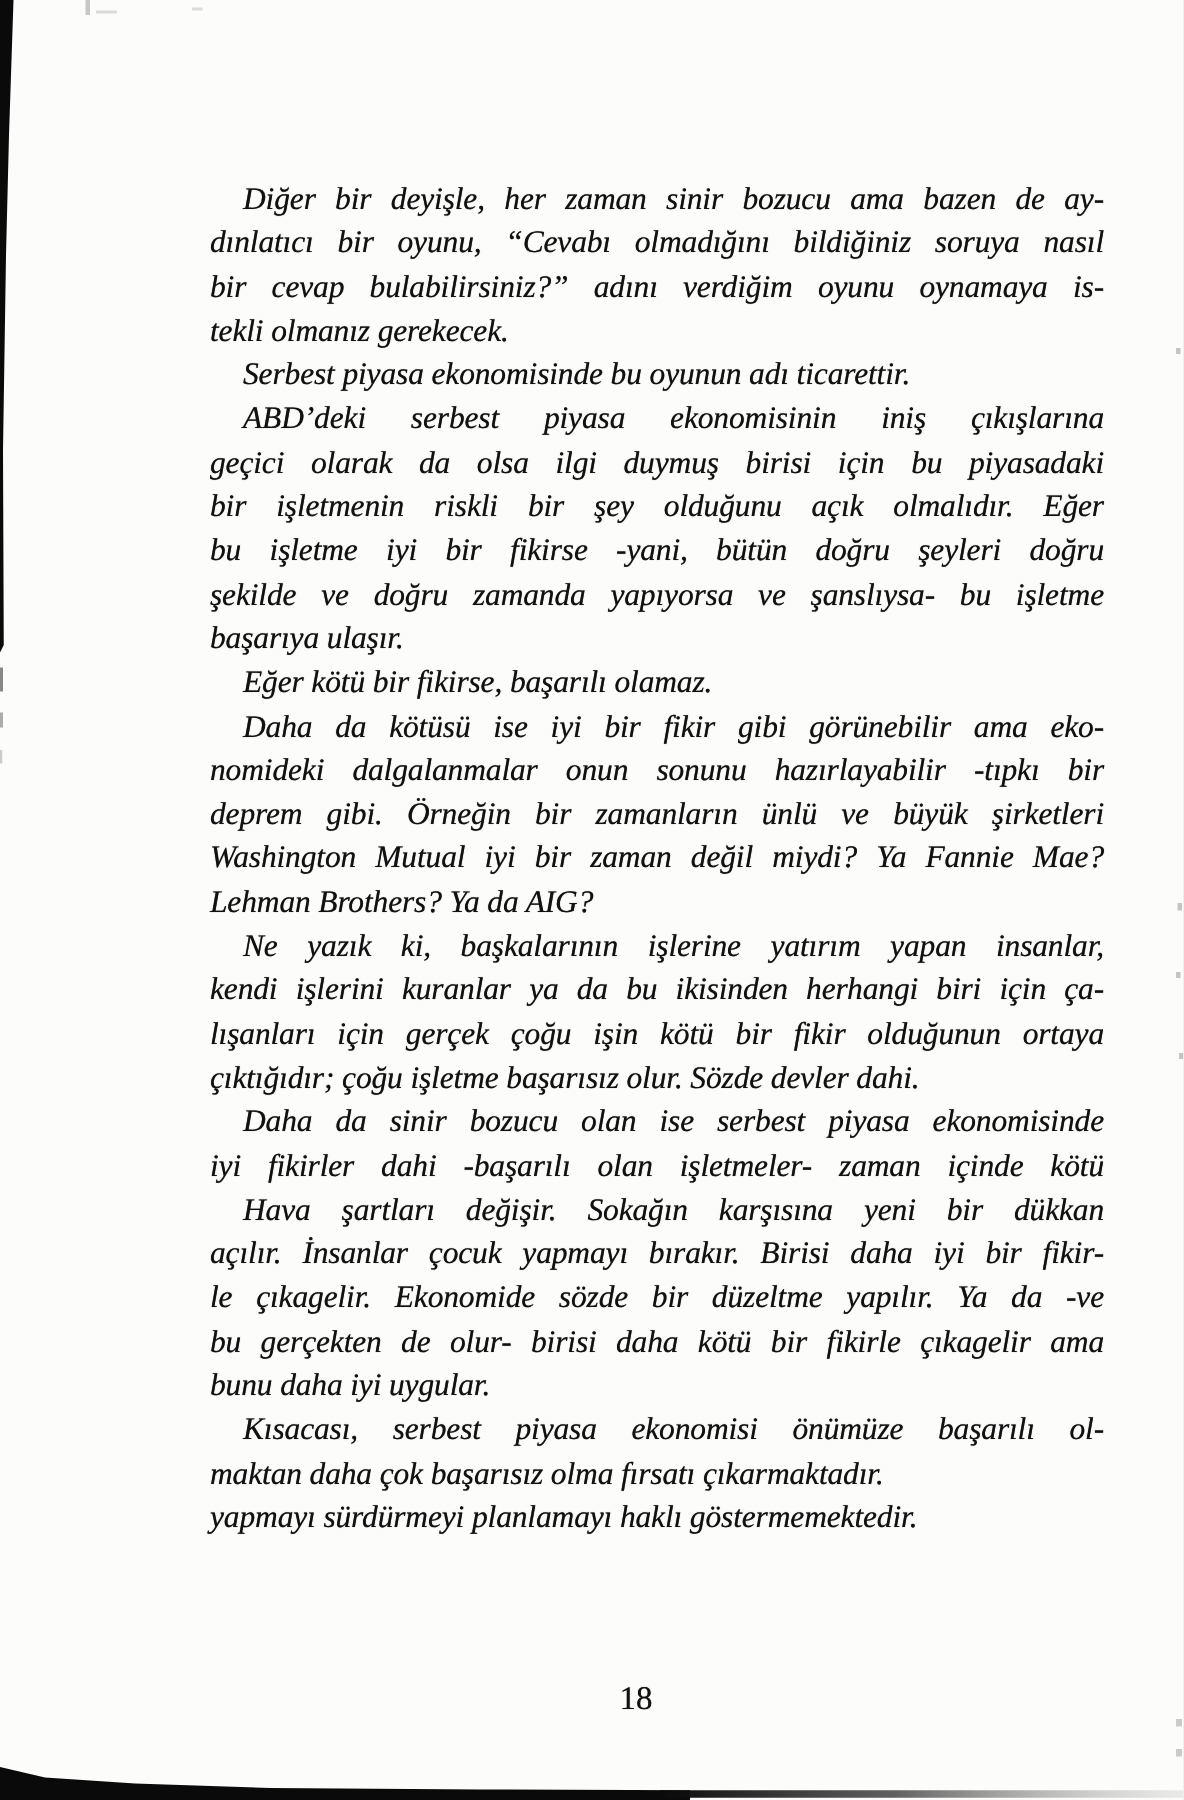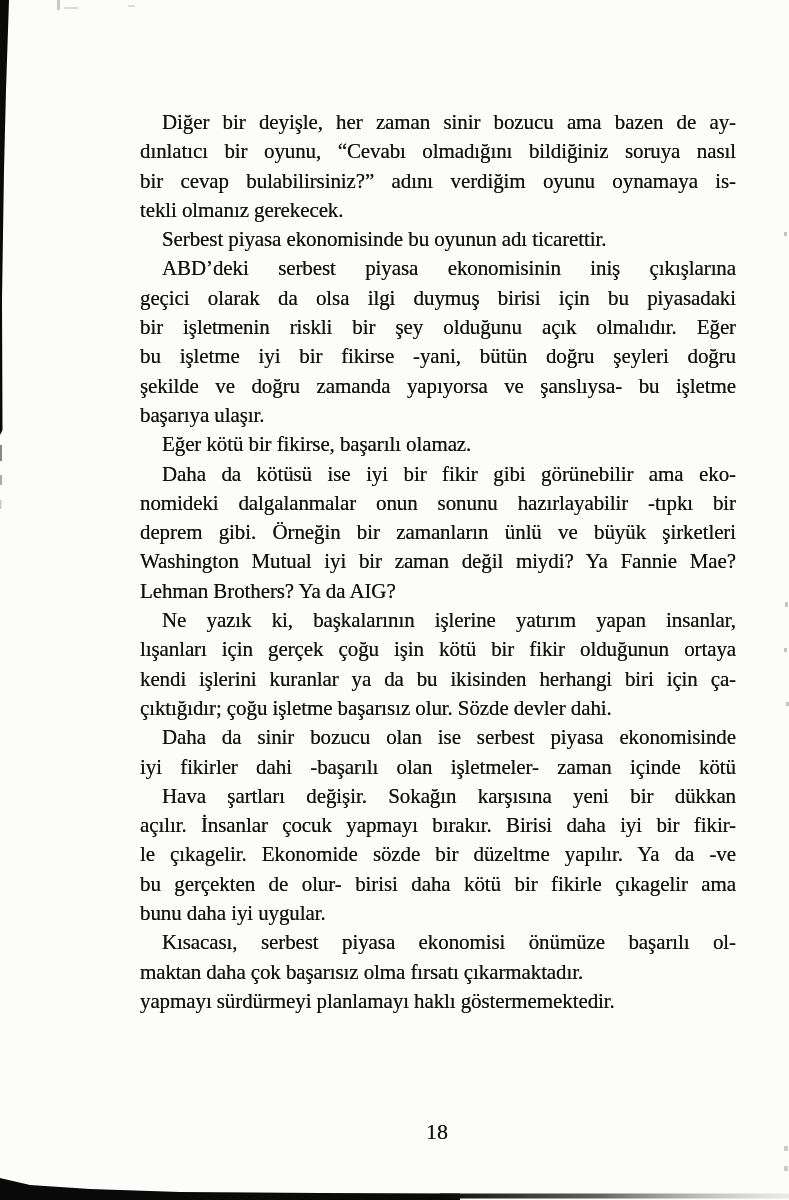--- a/index.html
+++ b/index.html
@@ -12,38 +12,39 @@
     width: 789px;
     height: 1200px;
     background: #fcfcfb;
     overflow: hidden;
     font-family: "Liberation Serif", "DejaVu Serif", serif;
     color: #111111;
   }
   .text-col {
     position: absolute;
     left: 140px;
-    top: 108px;
+    top: 118px;
     width: 596px;
+    font-style: italic;
   }
   .para { margin: 0; padding: 0; }
   .line {
     font-size: 21px;
     line-height: 29.3px;
     letter-spacing: -0.1px;
     text-align: justify;
     text-align-last: justify;
     white-space: normal;
     text-shadow: 0 0 0.5px rgba(10,10,10,0.75);
   }
   .line.first { text-indent: 22px; }
   .line.last  { text-align-last: left; }
   .page-number {
     position: absolute;
-    left: 139px;
+    left: 126px;
     top: 1119px;
     width: 596px;
     text-align: center;
     font-size: 22px;
     text-shadow: 0 0 0.5px rgba(10,10,10,0.75);
   }
   .edge-left {
     position: absolute;
     left: 0; top: 0;
   }
@@ -102,22 +103,22 @@
     <div class="para">
       <div class="line first">Daha da kötüsü ise iyi bir fikir gibi görünebilir ama eko-</div>
       <div class="line">nomideki dalgalanmalar onun sonunu hazırlayabilir -tıpkı bir</div>
       <div class="line">deprem gibi. Örneğin bir zamanların ünlü ve büyük şirketleri</div>
       <div class="line">Washington Mutual iyi bir zaman değil miydi? Ya Fannie Mae?</div>
       <div class="line last">Lehman Brothers? Ya da AIG?</div>
     </div>
 
     <div class="para">
       <div class="line first">Ne yazık ki, başkalarının işlerine yatırım yapan insanlar,</div>
+      <div class="line">kendi işlerini kuranlar ya da bu ikisinden herhangi biri için ça-</div>
       <div class="line">lışanları için gerçek çoğu işin kötü bir fikir olduğunun ortaya</div>
-      <div class="line">kendi işlerini kuranlar ya da bu ikisinden herhangi biri için ça-</div>
       <div class="line last">çıktığıdır; çoğu işletme başarısız olur. Sözde devler dahi.</div>
     </div>
 
     <div class="para">
       <div class="line first">Daha da sinir bozucu olan ise serbest piyasa ekonomisinde</div>
       <div class="line">iyi fikirler dahi -başarılı olan işletmeler- zaman içinde kötü</div>
     </div>
 
     <div class="para">
       <div class="line first">Hava şartları değişir. Sokağın karşısına yeni bir dükkan</div>

